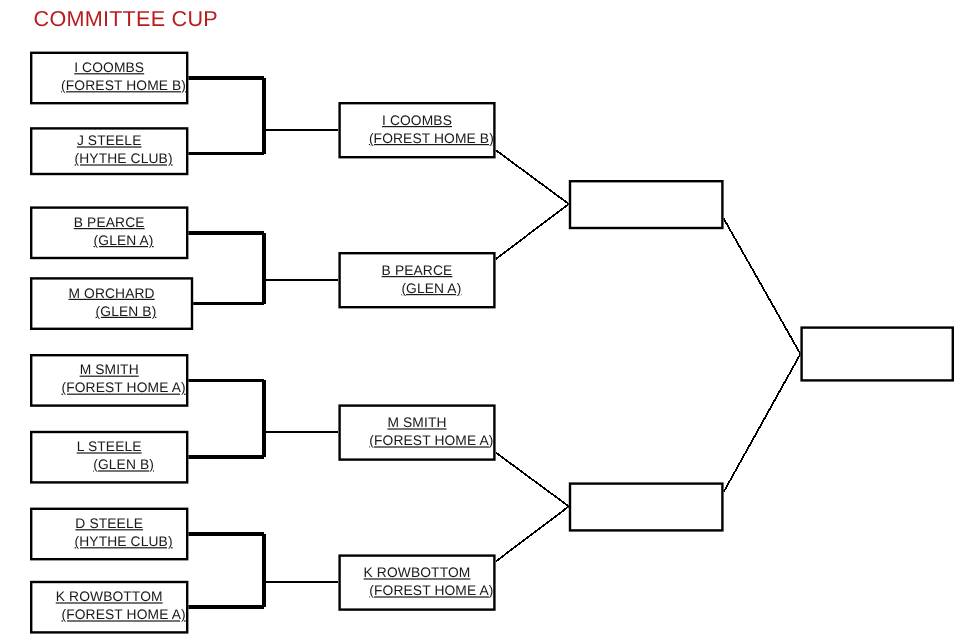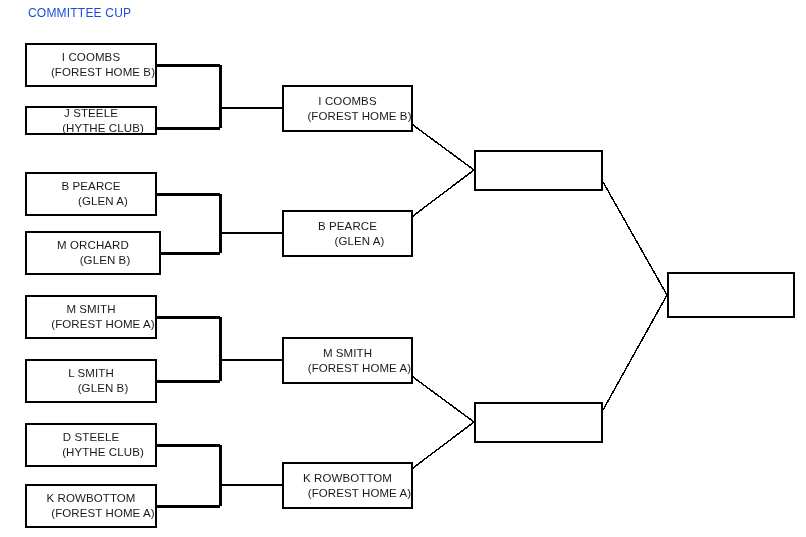--- a/index.html
+++ b/index.html
@@ -24,37 +24,38 @@
     left: 0;
     top: 0;
     width: 806px;
     height: 537px;
     pointer-events: none;
   }
   .page-title {
     position: absolute;
     left: 28px;
     top: 6px;
-    font-size: 12px;
+    font-size: 18px;
     letter-spacing: 0.2px;
     white-space: nowrap;
-    color: #1d4ed8;
+    color: #b91c1c;
   }
   .match-box {
     position: absolute;
     box-sizing: border-box;
     border: 2px solid #000000;
     background: #ffffff;
     display: flex;
     flex-direction: column;
     align-items: center;
     justify-content: center;
     line-height: 1.28;
     text-align: center;
     z-index: 3;
+    text-decoration: underline;
   }
   .match-box .competitor-name {
     font-size: 11.5px;
     letter-spacing: 0.1px;
     white-space: nowrap;
     color: #1a1a1a;
   }
   .match-box .competitor-club {
     font-size: 11.5px;
     letter-spacing: 0.1px;
@@ -93,42 +94,42 @@
       <line x1="413" y1="468" x2="474" y2="422" stroke="#000000" stroke-width="1.5" shape-rendering="crispEdges"></line>
       <line x1="603" y1="182" x2="667" y2="295" stroke="#000000" stroke-width="1.5" shape-rendering="crispEdges"></line>
       <line x1="603" y1="410" x2="667" y2="295" stroke="#000000" stroke-width="1.5" shape-rendering="crispEdges"></line>
     </svg>
 
   <div class="match-box" style="left: 25px; top: 43px; width: 132px; height: 44px;">
     <span class="competitor-name">I COOMBS</span>
     <span class="competitor-club">(FOREST HOME B)</span>
   </div>
 
-  <div class="match-box" style="left: 25px; top: 106px; width: 132px; height: 29px;">
+  <div class="match-box" style="left: 25px; top: 106px; width: 132px; height: 40px;">
     <span class="competitor-name">J STEELE</span>
     <span class="competitor-club">(HYTHE CLUB)</span>
   </div>
 
   <div class="match-box" style="left: 25px; top: 172px; width: 132px; height: 44px;">
     <span class="competitor-name">B PEARCE</span>
     <span class="competitor-club">(GLEN A)</span>
   </div>
 
   <div class="match-box" style="left: 25px; top: 231px; width: 136px; height: 44px;">
     <span class="competitor-name">M ORCHARD</span>
     <span class="competitor-club">(GLEN B)</span>
   </div>
 
   <div class="match-box" style="left: 25px; top: 295px; width: 132px; height: 44px;">
     <span class="competitor-name">M SMITH</span>
     <span class="competitor-club">(FOREST HOME A)</span>
   </div>
 
   <div class="match-box" style="left: 25px; top: 359px; width: 132px; height: 44px;">
-    <span class="competitor-name">L SMITH</span>
+    <span class="competitor-name">L STEELE</span>
     <span class="competitor-club">(GLEN B)</span>
   </div>
 
   <div class="match-box" style="left: 25px; top: 423px; width: 132px; height: 44px;">
     <span class="competitor-name">D STEELE</span>
     <span class="competitor-club">(HYTHE CLUB)</span>
   </div>
 
   <div class="match-box" style="left: 25px; top: 484px; width: 132px; height: 44px;">
     <span class="competitor-name">K ROWBOTTOM</span>

